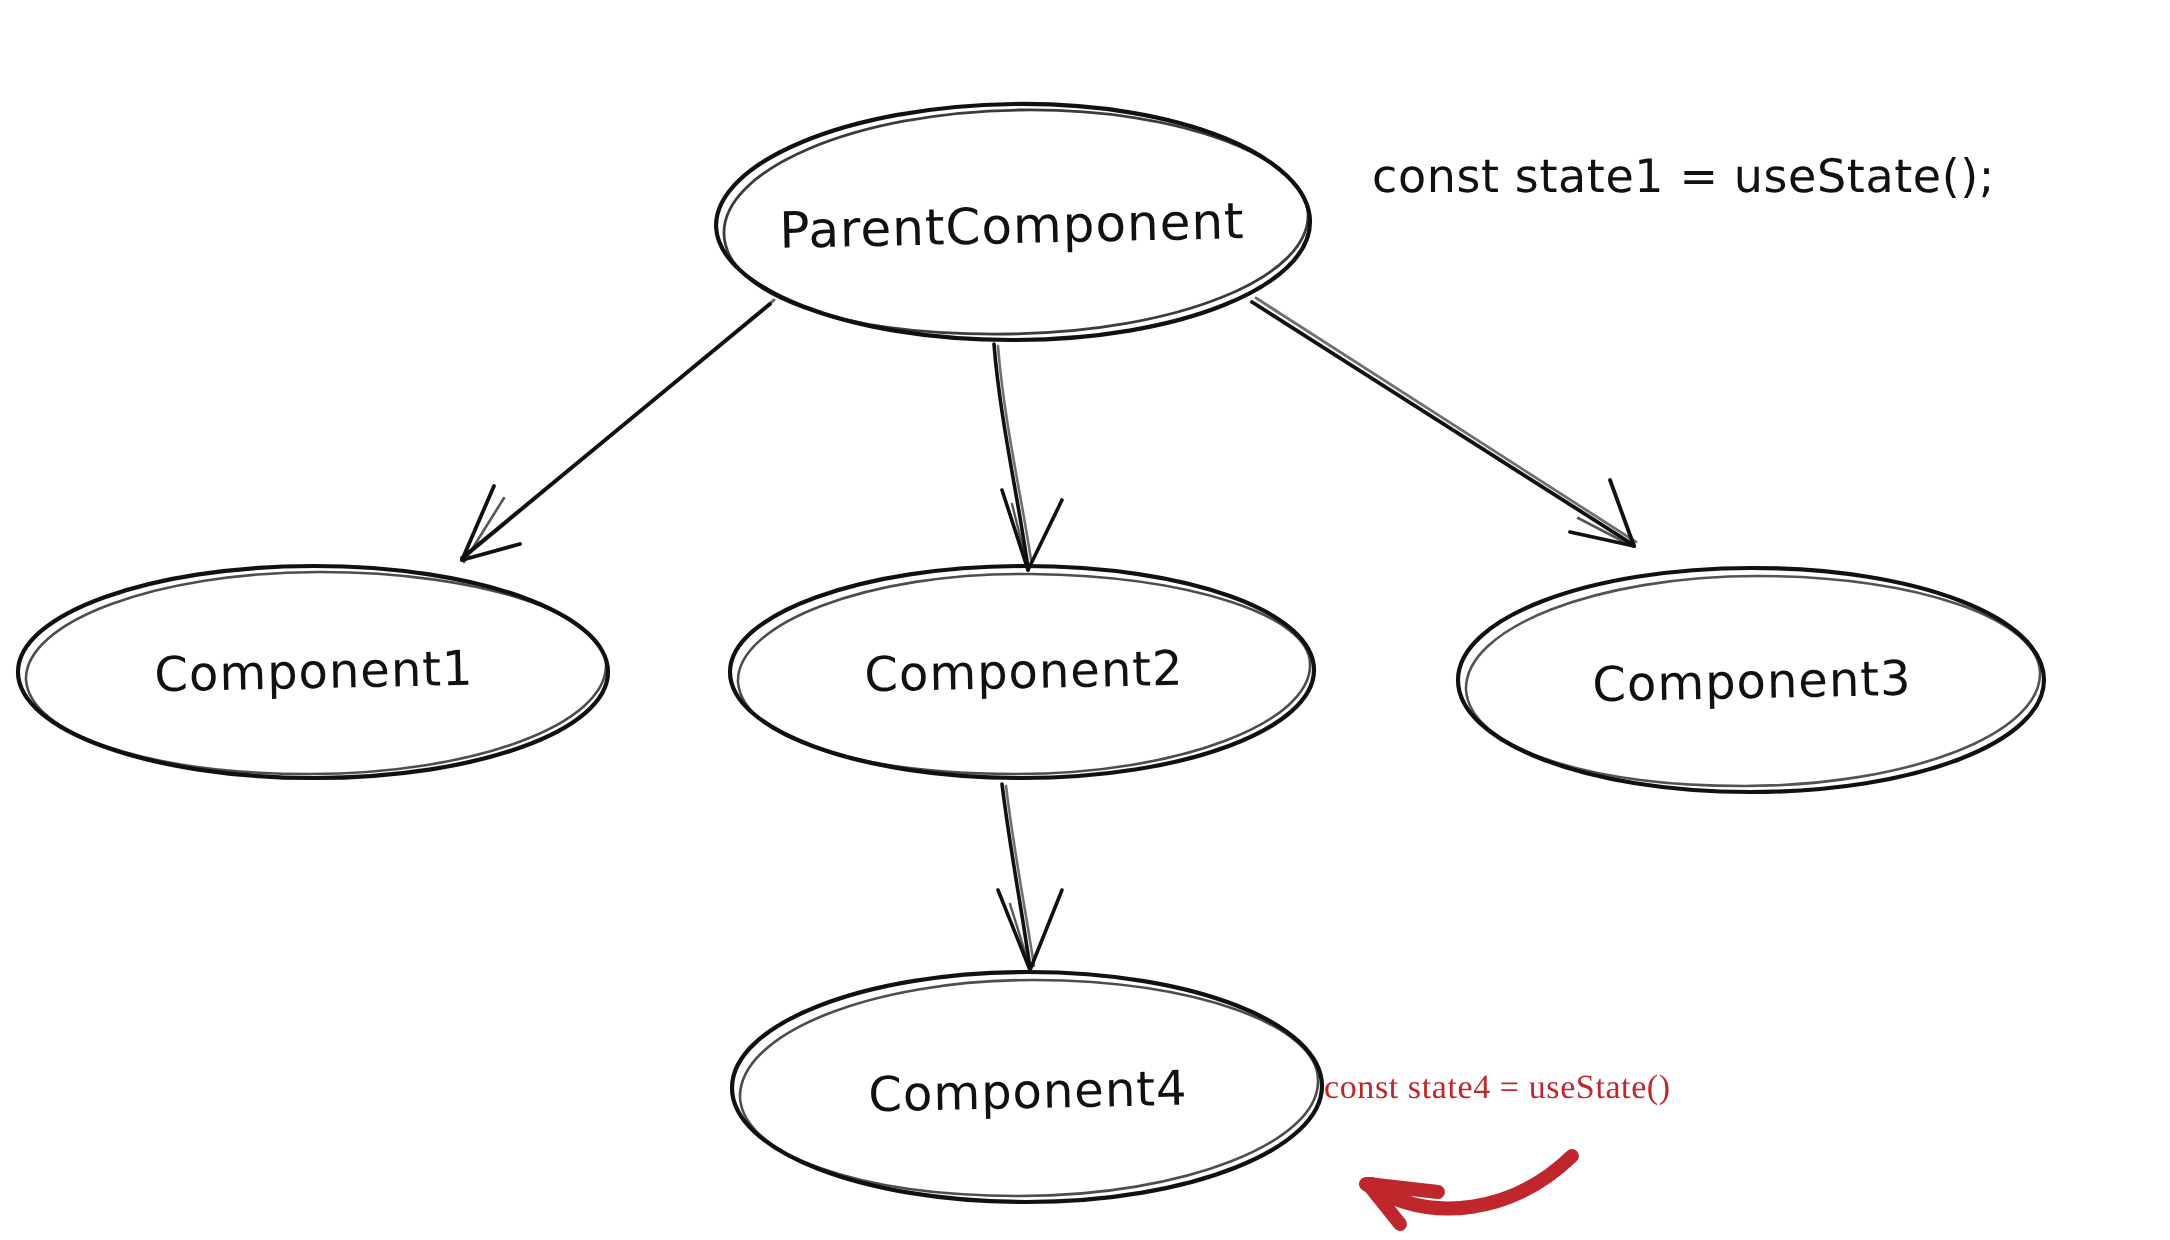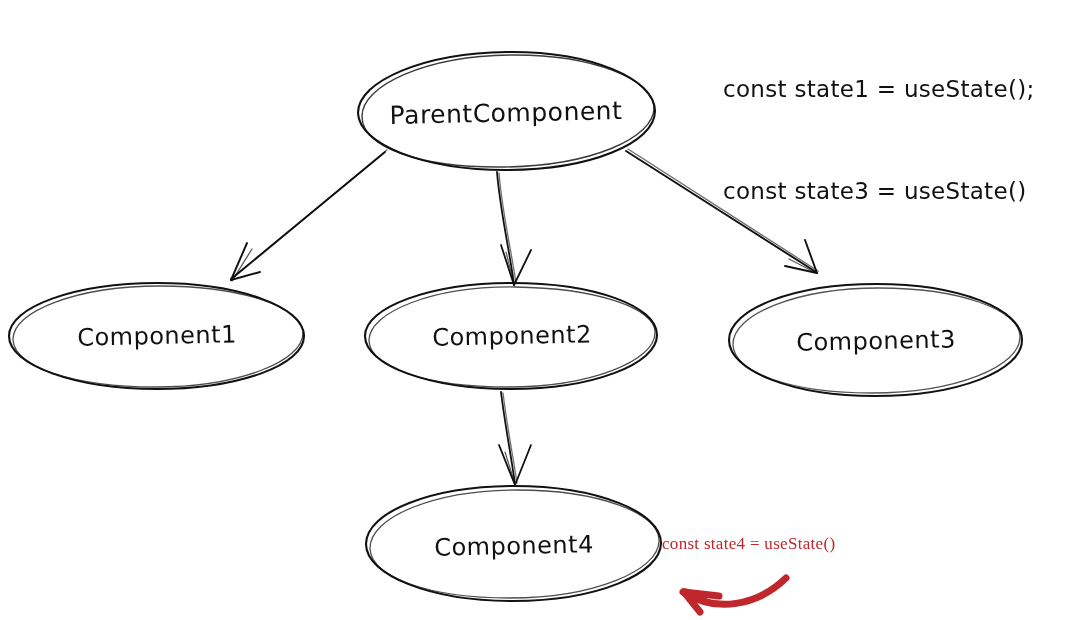--- a/index.html
+++ b/index.html
@@ -134,20 +134,19 @@
   <div class="node-label" style="left:506px; top:113px; font-size:25px;">ParentComponent</div>
 
   <div class="node-label" style="left:157px; top:336px; font-size:24px;">Component1</div>
 
   <div class="node-label" style="left:512px; top:336px; font-size:24px;">Component2</div>
 
   <div class="node-label" style="left:876px; top:341px; font-size:24px;">Component3</div>
 
   <div class="node-label" style="left:514px; top:546px; font-size:24px;">Component4</div>
 
-  <div class="code-block" style="left:686px; top:4px;margin-left:37px;">
+  <div class="code-block" style="left:686px; top:4px;">
     <span class="code-line">const state1 = useState();</span>
-    <span class="code-line">const state3 = useState()</span>
   </div>
 
   <div class="annotation-red" style="left:662px; top:534px;">const state4 = useState()</div>
 
 </div>
 
 </body></html>

